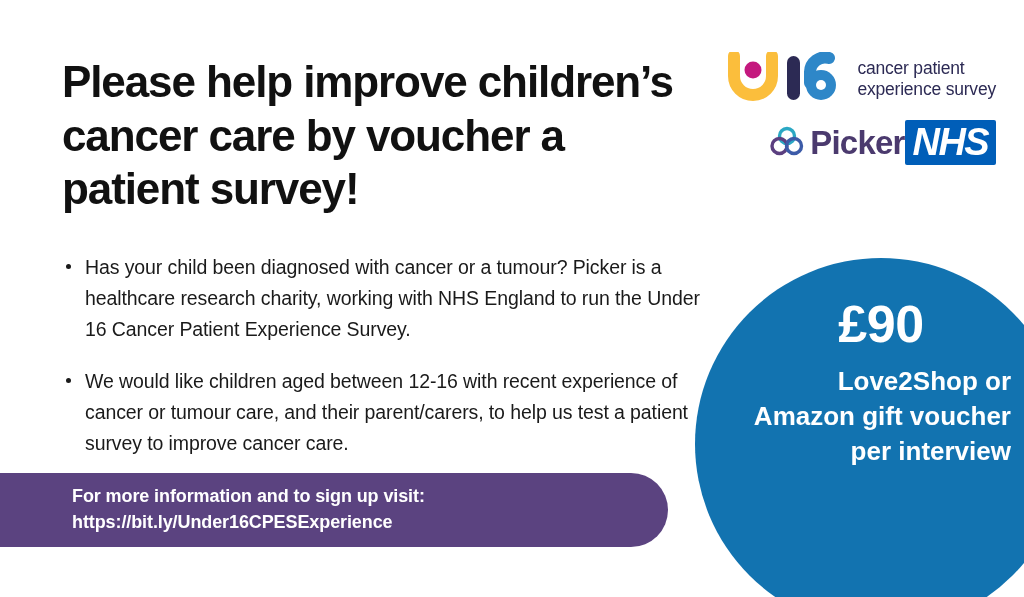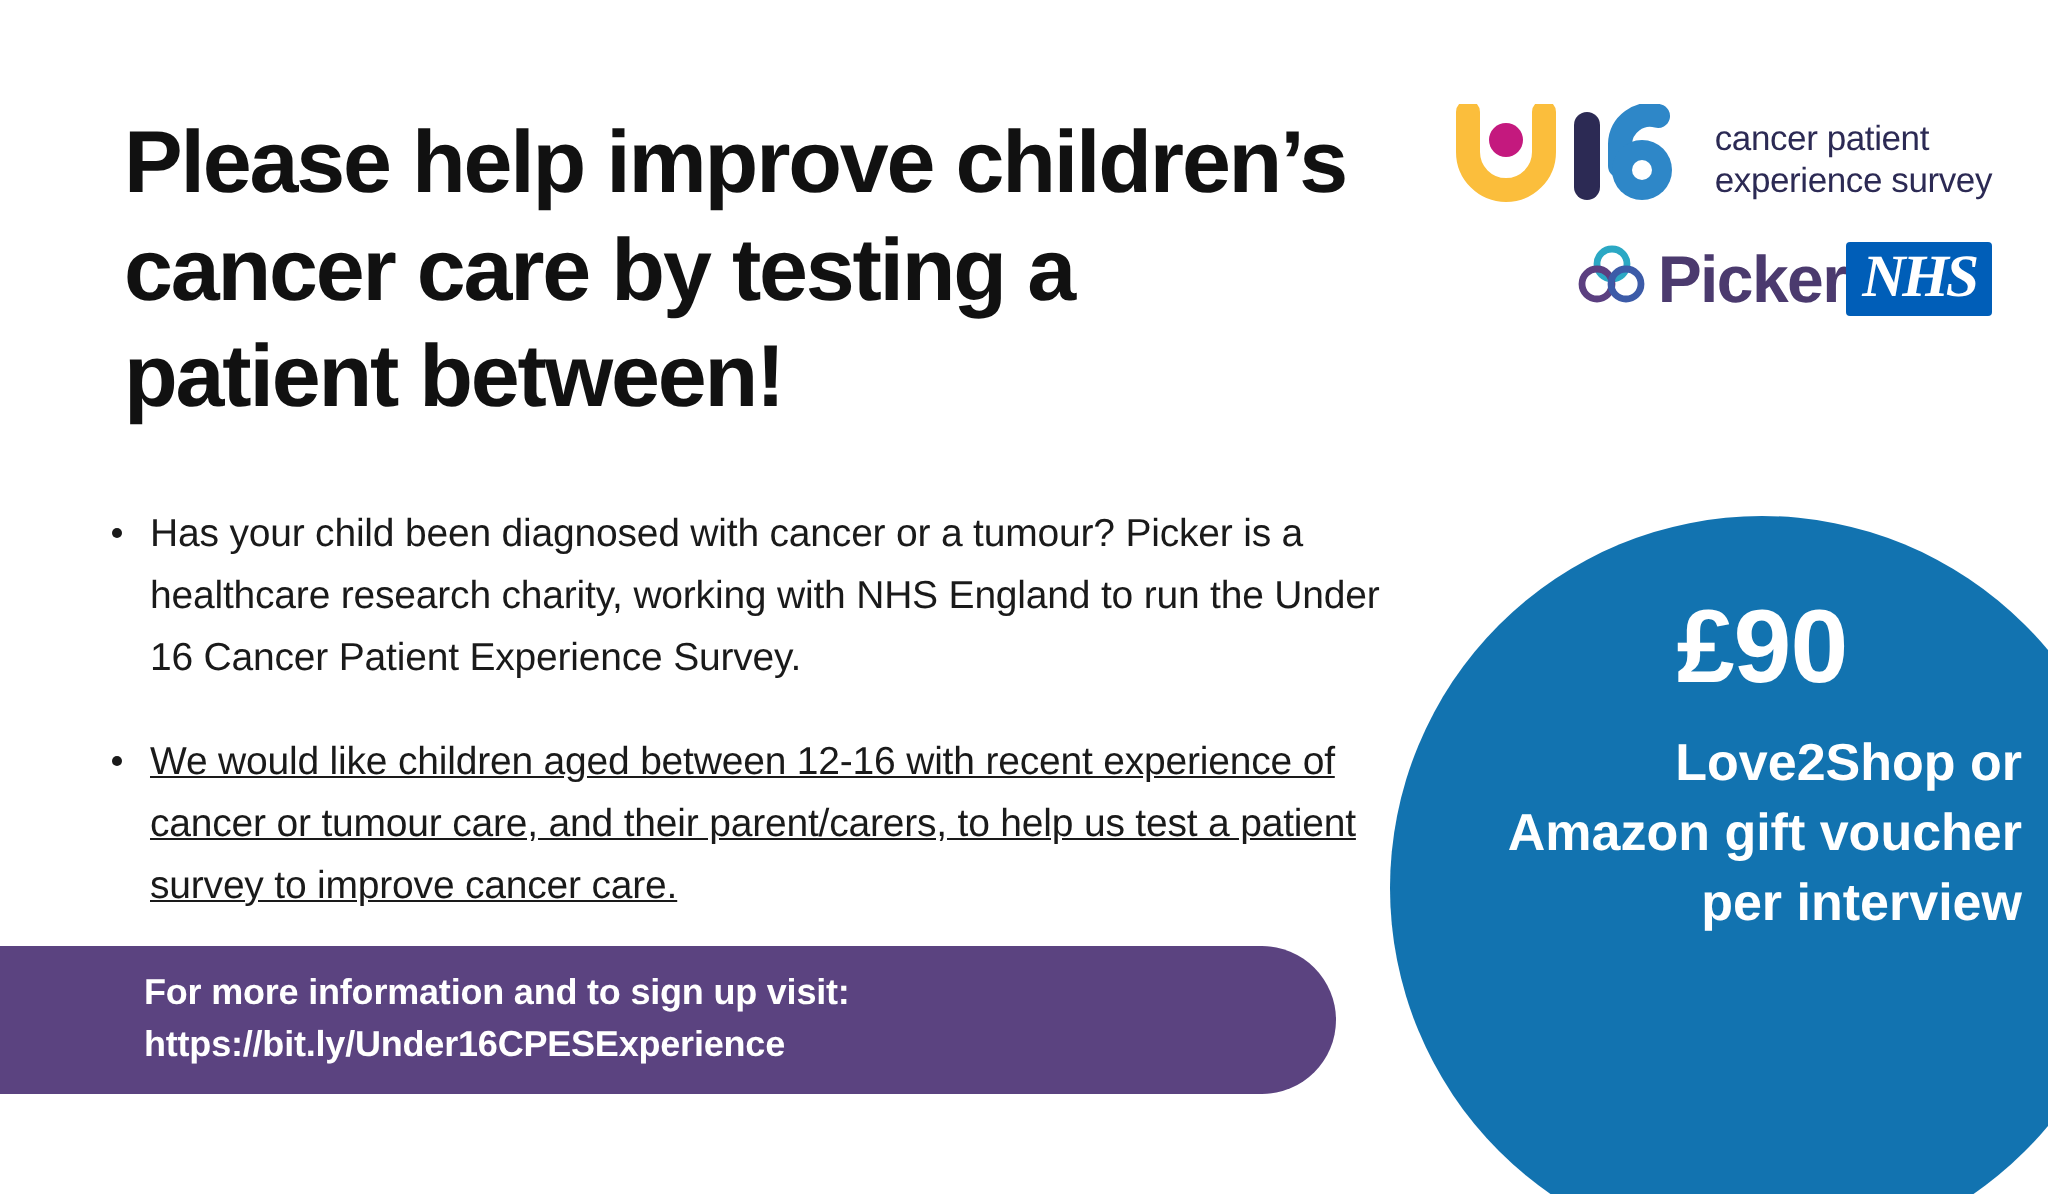--- a/index.html
+++ b/index.html
@@ -106,22 +106,22 @@
     letter-spacing: -0.8px;
     line-height: 1;
   }
   .nhs-logo {
     background: #005EB8;
     padding: 3px 8px 4px 8px;
     border-radius: 2px;
     display: inline-block;
   }
   .nhs-word {
-    font-family: Liberation Serif, serif;
-    font-size: 30px;
+    font-family: Liberation Sans, sans-serif;
+    font-size: 38px;
     font-weight: bold;
     font-style: italic;
     color: #ffffff;
     letter-spacing: -1.6px;
     line-height: 1;
     display: block;
   }
 
   
   .headline {
@@ -134,38 +134,38 @@
     font-weight: bold;
     line-height: 1.22;
     color: #111111;
     letter-spacing: -1.1px;
     margin: 0;
   }
 
   
   .bullets {
     position: absolute;
-    left: 52px;
+    left: 62px;
     top: 252px;
     width: 655px;
     z-index: 2;
     margin: 0;
     padding: 0;
     list-style: none;
   }
   .bullet-item {
     position: relative;
     padding-left: 23px;
     margin-bottom: 22px;
     font-size: 19.5px;
     line-height: 1.58;
     color: #1A1A1A;
     letter-spacing: -0.1px;
   }
-  .bullet-item:last-child { margin-bottom: 0; text-decoration: underline; }
+  .bullet-item:last-child { margin-bottom: 0; }
   .bullet-item::before {
     content: "";
     position: absolute;
     left: 4px;
     top: 12px;
     width: 5px;
     height: 5px;
     border-radius: 50%;
     background: #1A1A1A;
   }
@@ -197,21 +197,21 @@
 </head>
 <body>
 
 <div class="poster">
 
   <div class="reward-circle">
     <div class="reward-amount">£90</div>
     <div class="reward-text">Love2Shop or Amazon gift voucher per interview</div>
   </div>
 
-  <h1 class="headline">Please help improve children’s cancer care by testing a patient between!</h1>
+  <h1 class="headline">Please help improve children’s cancer care by voucher a patient survey!</h1>
 
   <div class="logo-block">
 
     <div class="cpes-logo">
       <div class="cpes-mark">
         <span class="u-mark">
           <svg width="54" height="50" viewBox="0 0 54 50" xmlns="http://www.w3.org/2000/svg">
             <path d="M8 4 L8 24 A19 19 0 0 0 46 24 L46 4" stroke="#FBBE3C" stroke-width="12" fill="none" stroke-linecap="round"></path>
             <circle cx="27" cy="18" r="8.5" fill="#C4197E"></circle>
           </svg>

